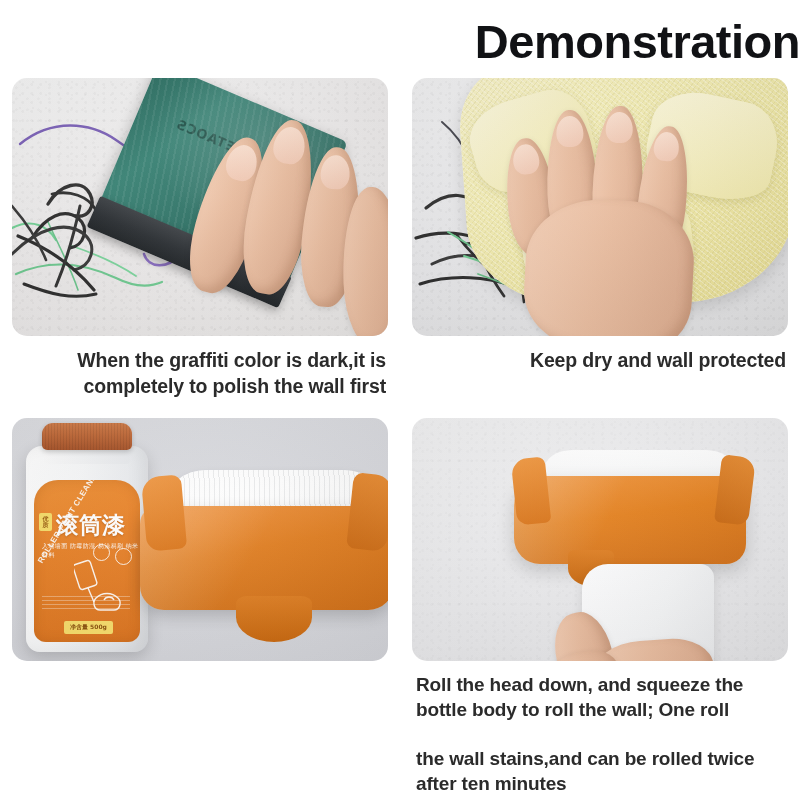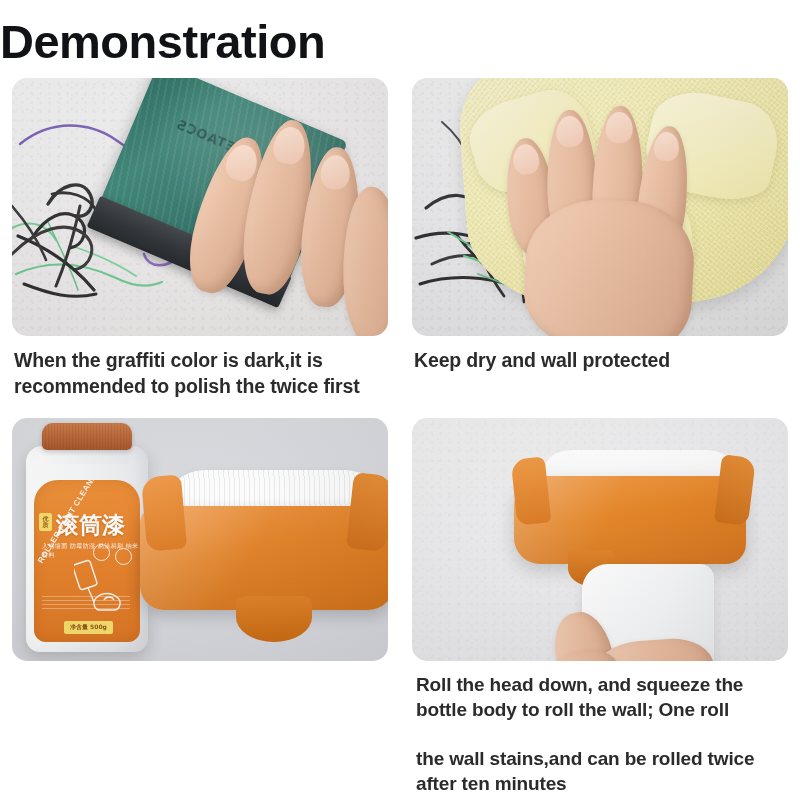--- a/index.html
+++ b/index.html
@@ -7,21 +7,21 @@
     width:800px;height:800px;
     background:#ffffff;
     font-family:"Liberation Sans","DejaVu Sans",sans-serif;
     overflow:hidden;
     position:relative;
   }
   .page{width:800px;height:800px;position:relative;}
 
   
   .title{
-    text-align:left;
+    text-align:right;
     font-size:47px;
     font-weight:bold;
     color:#111215;
     letter-spacing:-0.5px;
     line-height:1;
     padding-top:18px;
     height:60px;
     box-sizing:border-box;
   }
 
@@ -43,21 +43,21 @@
     background:#eceef0;
   }
   .photo.small{height:243px;}
 
   .caption{
     color:#2b2b2b;
     font-weight:bold;
     font-size:19.5px;
     line-height:1.33;
     padding:12px 2px 0 2px;
-    text-align:left;
+    text-align:right;
     letter-spacing:-0.15px;
   }
   .caption.left{text-align:left;font-size:19px;line-height:1.3;padding-left:4px;}
 
   
   .p1{background:linear-gradient(155deg,#f4f4f4 0%,#eceaea 45%,#e6e4e3 100%);}
   .wall-tex{
     position:absolute;inset:0;
     background-image:
       radial-gradient(circle at 18% 72%, rgba(0,0,0,.035) 0 1.2px, transparent 1.6px),
@@ -412,21 +412,21 @@
               <div class="nail" style="left:13px;top:8px;width:29px;height:34px;"></div>
             </div>
             <div class="finger" style="left:152px;top:86px;width:62px;height:160px;transform:rotate(-2deg);"></div>
           </div>
 
           <div class="overlay-soft"></div>
         </div>
 
         <div class="caption">
           <span>When the graffiti color is dark,it is</span><br>
-          <span>recommended to polish the twice first</span>
+          <span>completely to polish the wall first</span>
         </div>
       </div>
 
       <div class="cell">
         <div class="photo p2">
           <div class="wall-tex"></div>
 
           <svg class="scribbles" viewBox="0 0 376 258">
             <g fill="none" stroke-linecap="round" stroke-linejoin="round">
               <path d="M30 44 C42 54 52 68 58 82" stroke="#4a4a52" stroke-width="2"></path>

